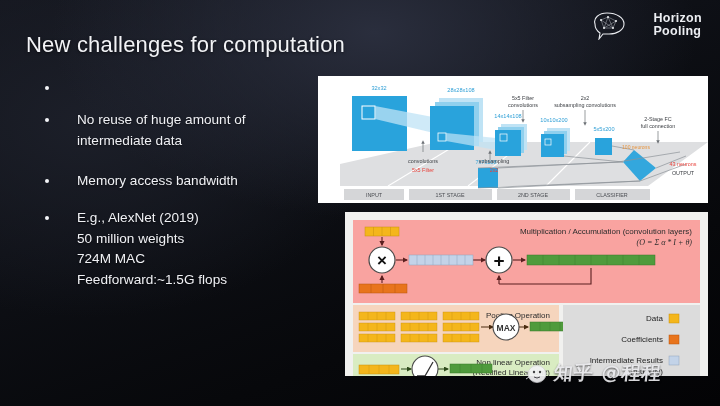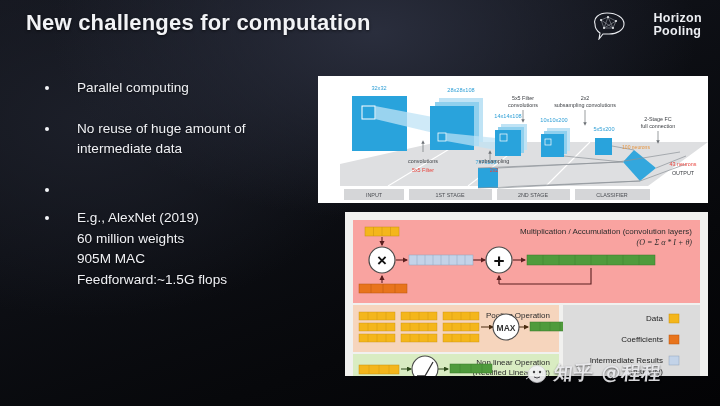--- a/index.html
+++ b/index.html
@@ -10,23 +10,23 @@
   }
   .slide{
     position:relative;width:720px;height:406px;overflow:hidden;
     background:
       radial-gradient(ellipse 520px 300px at 52% 8%, #2a2e3d 0%, rgba(32,36,48,0) 62%),
       radial-gradient(ellipse 420px 280px at 12% 30%, #1c1f29 0%, rgba(20,22,30,0) 70%),
       linear-gradient(160deg,#14161e 0%,#0e1016 38%,#07080b 72%,#030305 100%);
   }
   
   .title{
-    position:absolute;left:26px;top:10px;
+    position:absolute;left:26px;top:32px;
     font-size:22px;color:#f2f3f6;letter-spacing:.2px;
-    font-weight:700;white-space:nowrap;
+    font-weight:400;white-space:nowrap;
     text-shadow:0 1px 3px rgba(0,0,0,.6);
   }
   
   .logo{position:absolute;right:18px;top:10px;display:flex;align-items:center;gap:24px;}
   .logo-mark{width:40px;height:30px;display:block;}
   .logo-text{display:flex;flex-direction:column;line-height:1.05;}
   .logo-text span{
     font-size:12.5px;color:#eceef2;font-weight:700;letter-spacing:.3px;
   }
   
@@ -93,44 +93,44 @@
     <div class="logo-text">
       <span>Horizon</span>
       <span>Pooling</span>
     </div>
   </div>
 
   <div class="bullets">
 
     <div class="bullet">
       <div class="dot"></div>
-      <div class="btext">
-        <div>Parallel computing</div>
-      </div>
     </div>
 
 
     <div class="bullet tall">
       <div class="dot"></div>
       <div class="btext">
         <div>No reuse of huge amount of</div>
         <div>intermediate data</div>
       </div>
     </div>
 
     <div class="bullet tall">
       <div class="dot"></div>
+      <div class="btext">
+        <div>Memory access bandwidth</div>
+      </div>
     </div>
 
     <div class="bullet">
       <div class="dot"></div>
       <div class="btext">
         <div>E.g., AlexNet (2019)</div>
-        <div>60 million weights</div>
-        <div>905M MAC</div>
+        <div>50 million weights</div>
+        <div>724M MAC</div>
         <div>Feedforward:~1.5G flops</div>
       </div>
     </div>
 
   </div>
 
   <div class="fig-cnn">
     <svg width="390" height="127" viewBox="0 0 390 127">
 
       <polygon points="22,88 120,66 390,66 330,110 22,110" fill="#dedfe1"></polygon>

